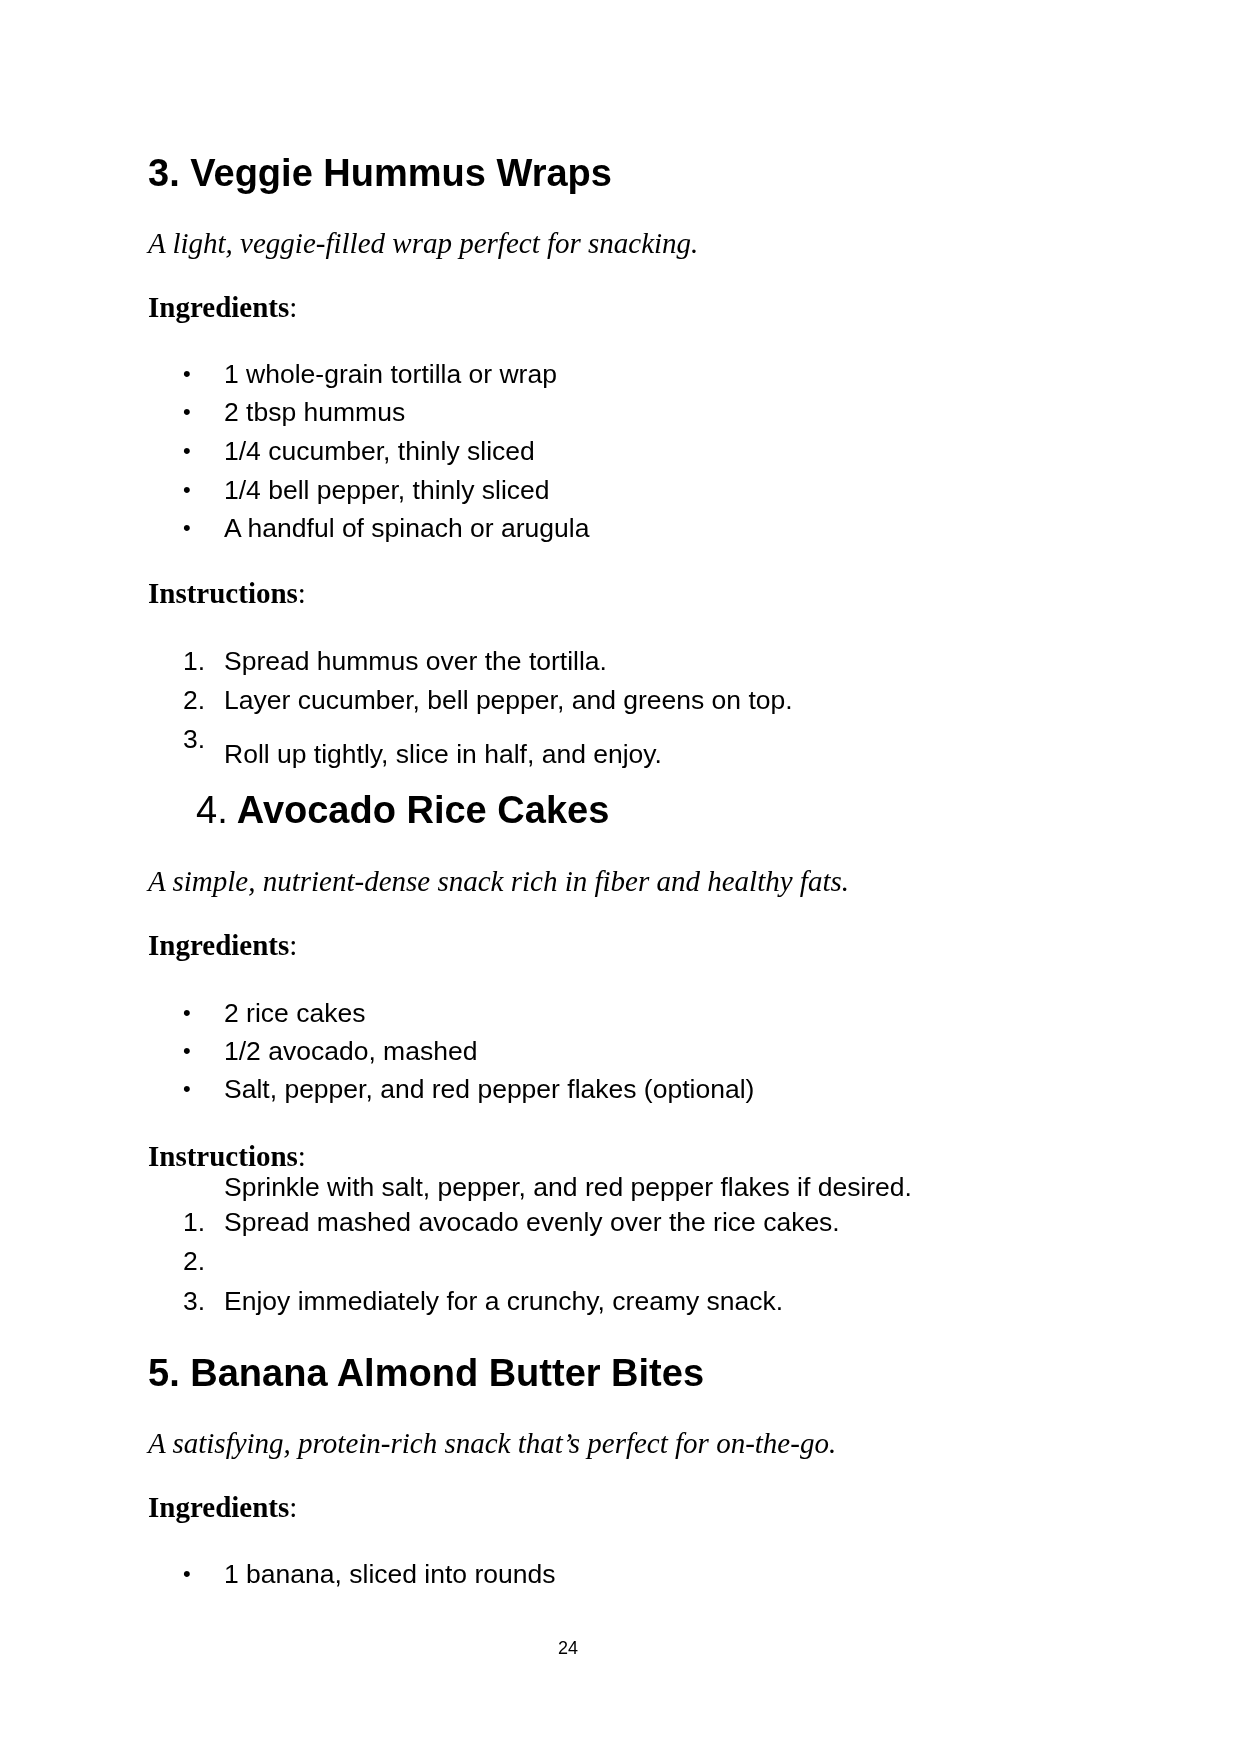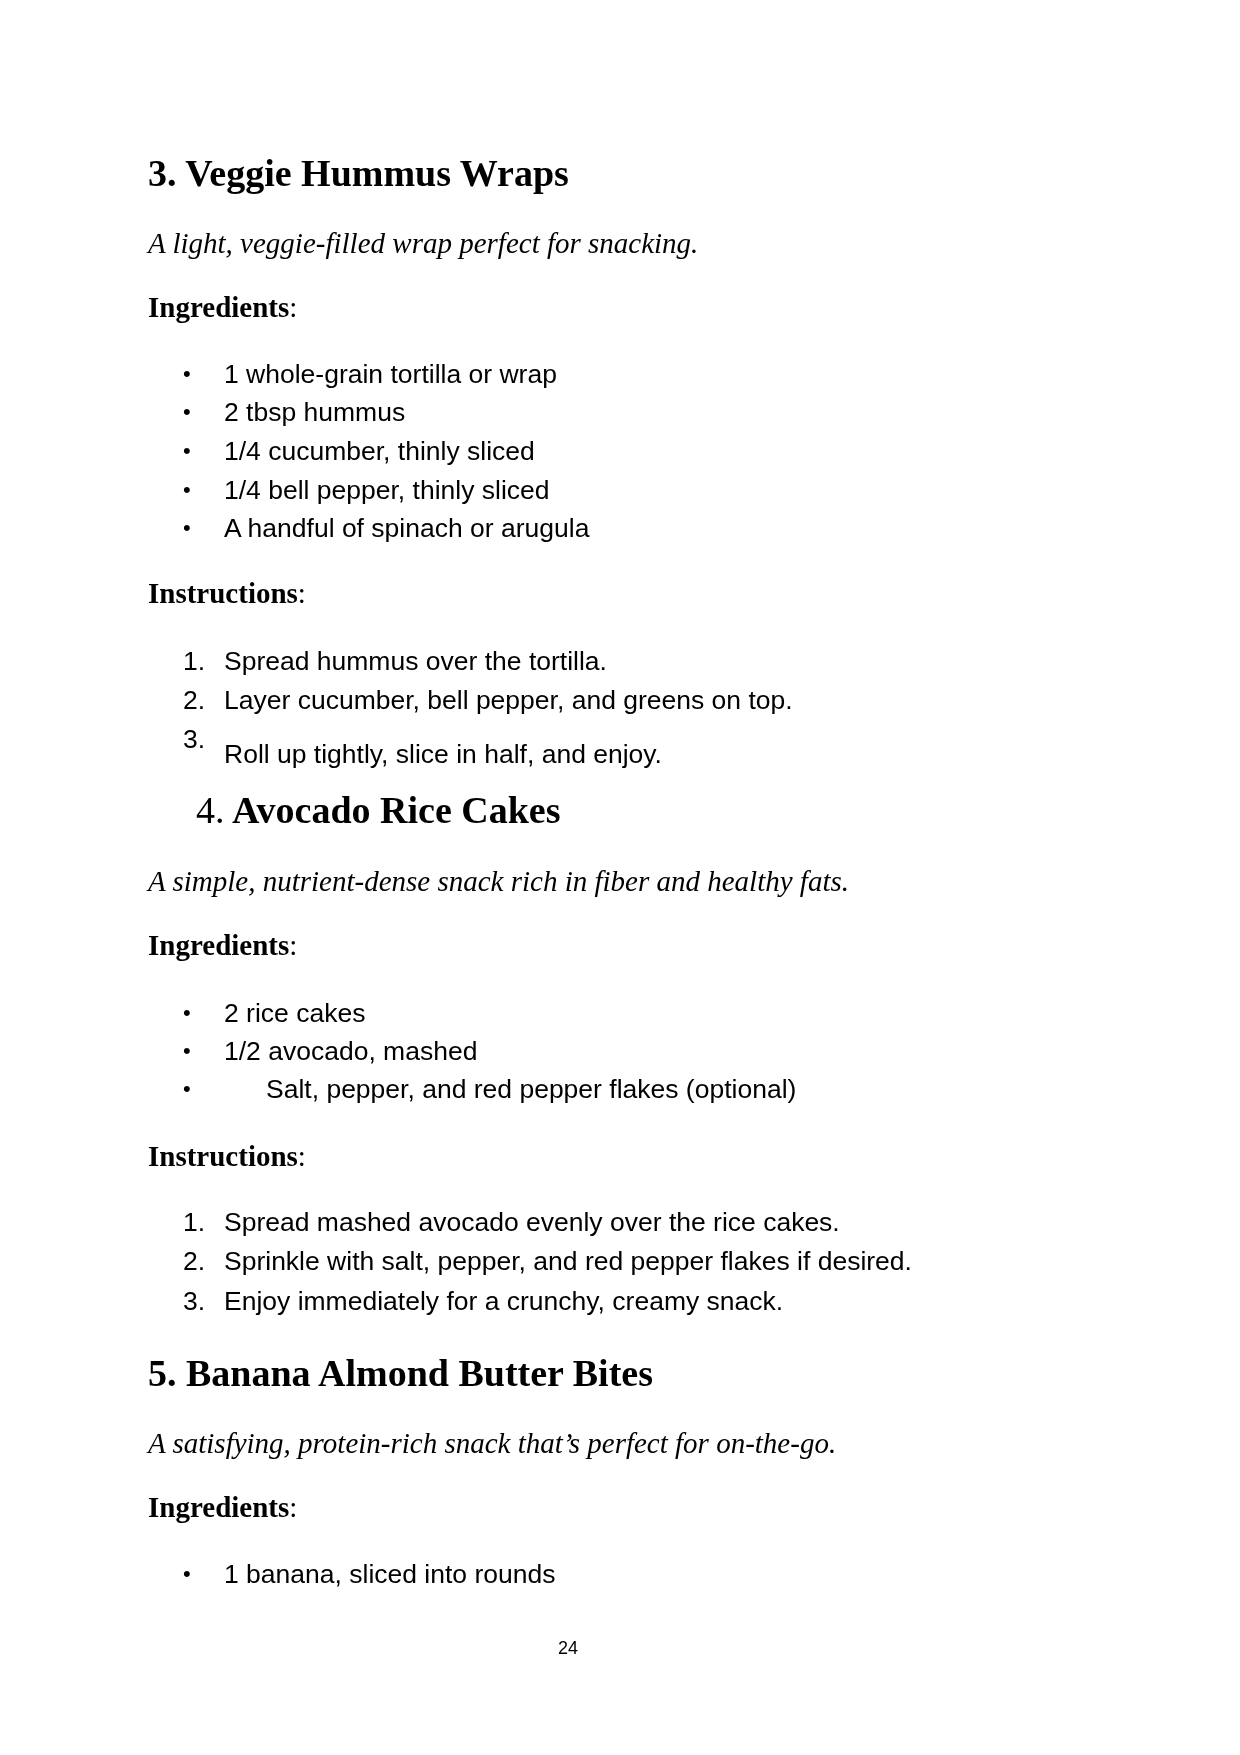--- a/index.html
+++ b/index.html
@@ -1,18 +1,18 @@
 <!DOCTYPE html>
 <html><head>
 <meta charset="utf-8">
 <style>
   html, body { margin: 0; padding: 0; background: #ffffff; }
   body { width: 1240px; height: 1755px; position: relative; overflow: hidden; color: #000; }
   .abs { position: absolute; left: 148px; white-space: nowrap; line-height: 1; }
-  .h { font-family: Liberation Serif, serif; font-weight: bold; font-size: 38px; }
+  .h { font-family: Liberation Sans, sans-serif; font-weight: bold; font-size: 38px; }
   .h .num-regular { font-weight: normal; }
   .sub { font-family: "Liberation Serif", serif; font-style: italic; font-size: 29px; }
   .lbl { font-family: "Liberation Serif", serif; font-size: 29px; }
   .lbl b { font-weight: bold; }
   .li { font-family: "Liberation Sans", sans-serif; font-size: 26.5px; left: 224px; }
   .bullet { position: absolute; left: 183px; font-family: "Liberation Sans", sans-serif; font-size: 22px; line-height: 1; }
   .step-num { position: absolute; left: 183px; font-family: "Liberation Sans", sans-serif; font-size: 26.5px; line-height: 1; }
   .pagenum { position: absolute; left: 0; width: 1136px; text-align: center; font-family: "Liberation Sans", sans-serif; font-size: 18px; line-height: 1; }
 </style>
 </head>
@@ -53,28 +53,28 @@
     <span>Avocado Rice Cakes</span>
   </div>
   <div class="abs sub" style="top:867px;">A simple, nutrient-dense snack rich in fiber and healthy fats.</div>
   <div class="abs lbl" style="top:931px;"><b>Ingredients</b><span>:</span></div>
 
   <span class="bullet" style="top:1002px;">•</span>
   <div class="abs li" style="top:1000px;">2 rice cakes</div>
   <span class="bullet" style="top:1040px;">•</span>
   <div class="abs li" style="top:1038px;">1/2 avocado, mashed</div>
   <span class="bullet" style="top:1078px;">•</span>
-  <div class="abs li" style="top:1076px;margin-left:42px;">Salt, pepper, and red pepper flakes (optional)</div>
+  <div class="abs li" style="top:1076px;">Salt, pepper, and red pepper flakes (optional)</div>
 
   <div class="abs lbl" style="top:1142px;"><b>Instructions</b><span>:</span></div>
 
   <span class="step-num" style="top:1209px;">1.</span>
   <div class="abs li" style="top:1209px;">Spread mashed avocado evenly over the rice cakes.</div>
   <span class="step-num" style="top:1248px;">2.</span>
-  <div class="abs li" style="top:1248px;">Sprinkle with salt, pepper, and red pepper flakes if desired.</div>
+  <div class="abs li" style="top:1174px;">Sprinkle with salt, pepper, and red pepper flakes if desired.</div>
   <span class="step-num" style="top:1288px;">3.</span>
   <div class="abs li" style="top:1288px;">Enjoy immediately for a crunchy, creamy snack.</div>
 </div>
 
 <div>
   <div class="abs h" style="top:1354px;">
     <span>5.</span>
     <span>Banana Almond Butter Bites</span>
   </div>
   <div class="abs sub" style="top:1429px;">A satisfying, protein-rich snack that’s perfect for on-the-go.</div>

